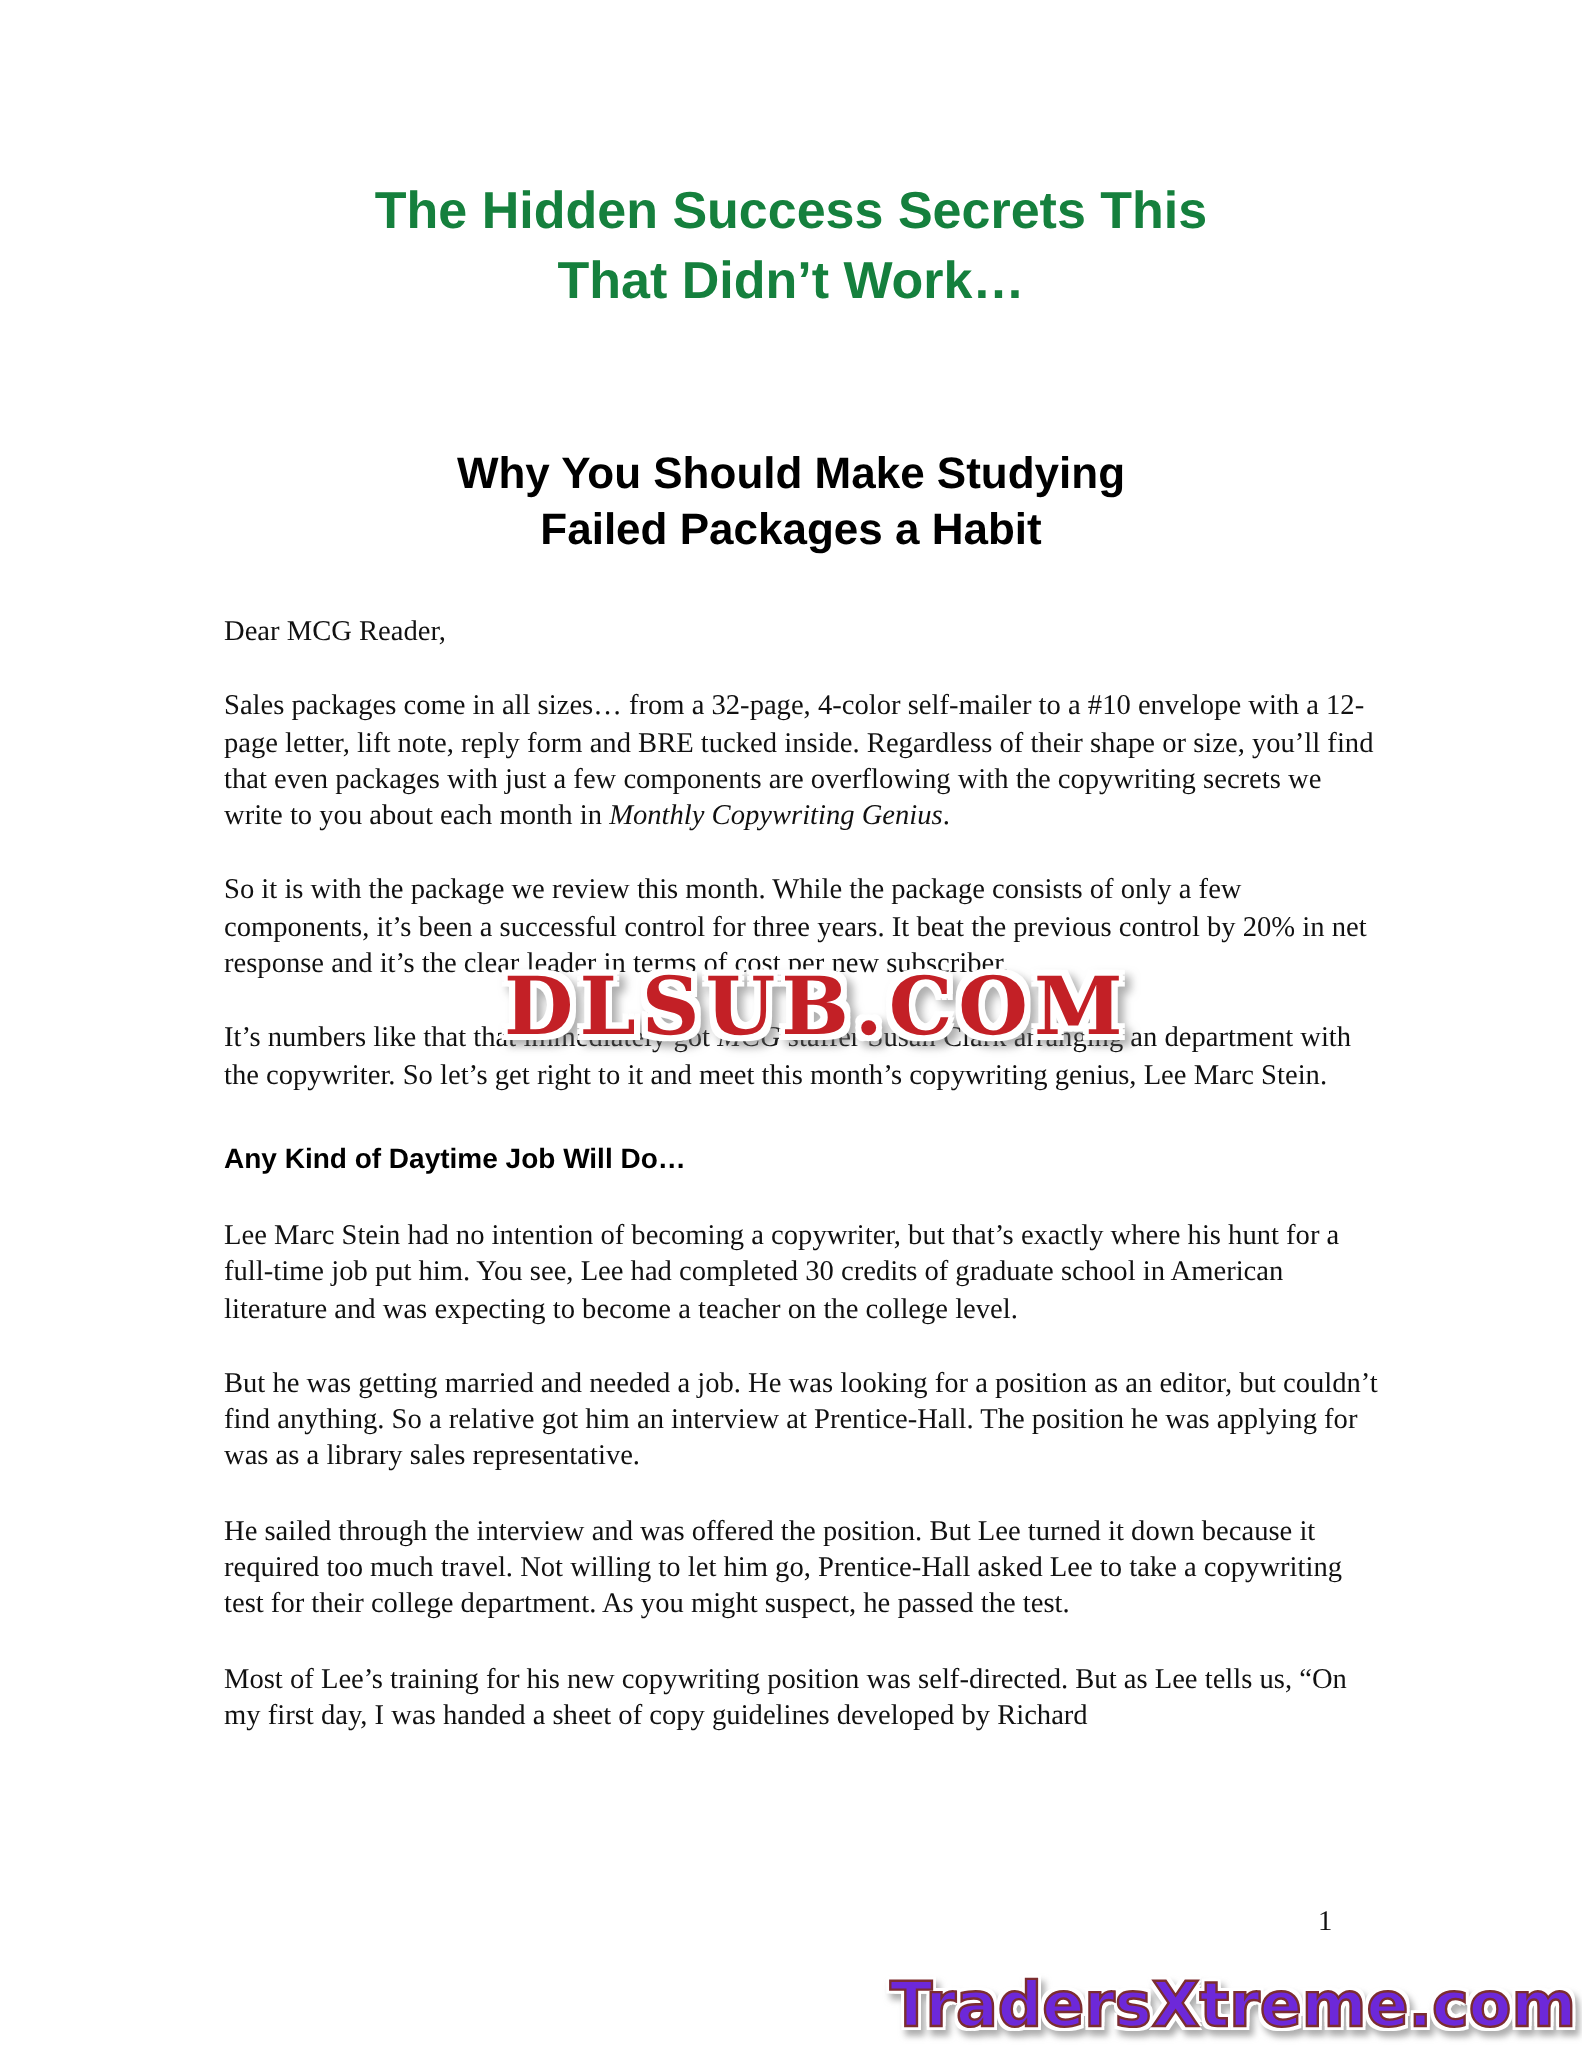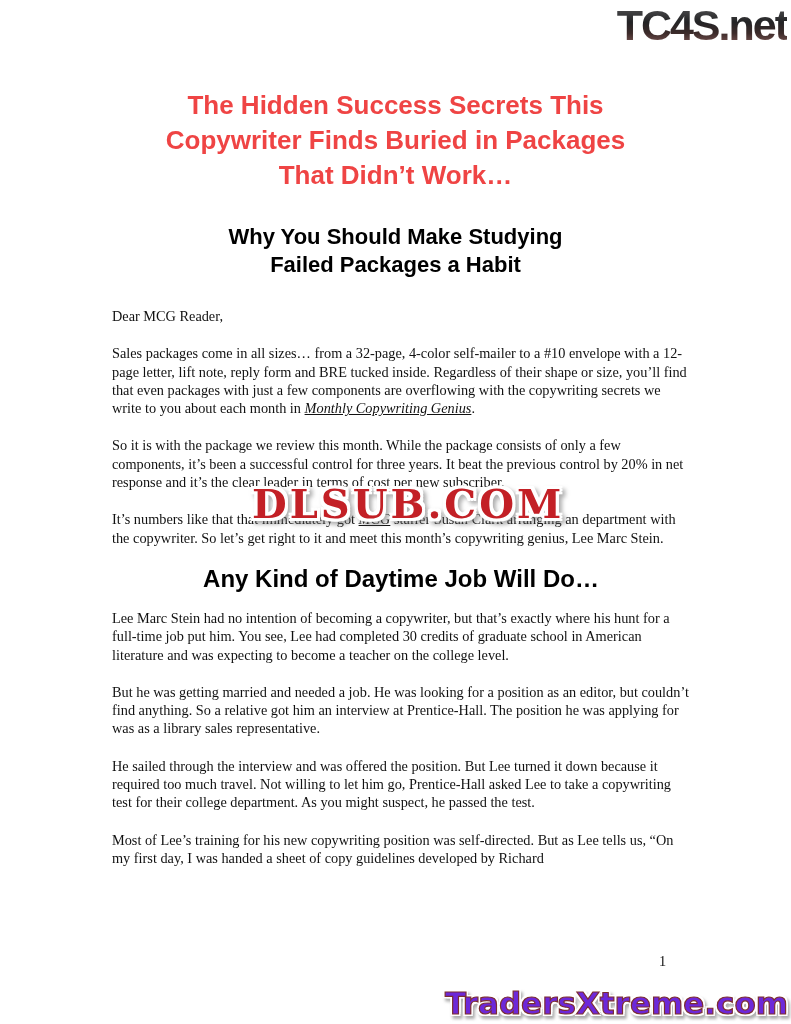--- a/index.html
+++ b/index.html
@@ -34,21 +34,21 @@
     position: absolute;
     top: 88px;
     left: 0;
     width: 791px;
     margin: 0;
     text-align: center;
     font-family: "Liberation Sans", sans-serif;
     font-weight: bold;
     font-size: 26px;
     line-height: 35px;
-    color: #ef4444;
+    color: #15803d;
   }
   .doc-title span { display: block; }
 
   
   .doc-subtitle {
     position: absolute;
     top: 223px;
     left: 0;
     width: 791px;
     margin: 0;
@@ -66,28 +66,27 @@
     position: absolute;
     left: 112px;
     top: 307px;
     width: 578px;
     font-size: 14.3px;
     line-height: 18.3px;
     text-align: left;
   }
   .body-col p { margin: 0 0 19px 0; }
   .body-col p:last-child { margin-bottom: 11px; }
-  .it { font-style: italic; text-decoration: underline; }
+  .it { font-style: italic; }
 
   .section-heading {
     margin: 13px 0 17px 0;
-    text-align: center;
     font-family: "Liberation Sans", sans-serif;
     font-weight: bold;
-    font-size: 24px;
+    font-size: 14px;
     line-height: 26px;
     color: #000;
   }
 
   
   .watermark {
     position: absolute;
     left: 252px;
     top: 482px;
     font-family: "DejaVu Serif", serif;
@@ -130,25 +129,23 @@
       -2px 0 0 #fff, 2px 0 0 #fff,
       -2px 2px 0 #fff, 0 2px 0 #fff, 2px 2px 0 #fff;
     filter: drop-shadow(2px 3px 1.5px rgba(120,120,120,0.6));
   }
 </style>
 </head>
 <body>
 
 <div class="page">
 
-  <div class="tc4s-logo">TC4S.net</div>
 
   <h1 class="doc-title">
     <span>The Hidden Success Secrets This</span>
-    <span>Copywriter Finds Buried in Packages</span>
     <span>That Didn’t Work…</span>
   </h1>
 
   <h2 class="doc-subtitle">
     <span>Why You Should Make Studying</span>
     <span>Failed Packages a Habit</span>
   </h2>
 
   <div class="body-col">
     <p><span>Dear MCG Reader,</span></p>

